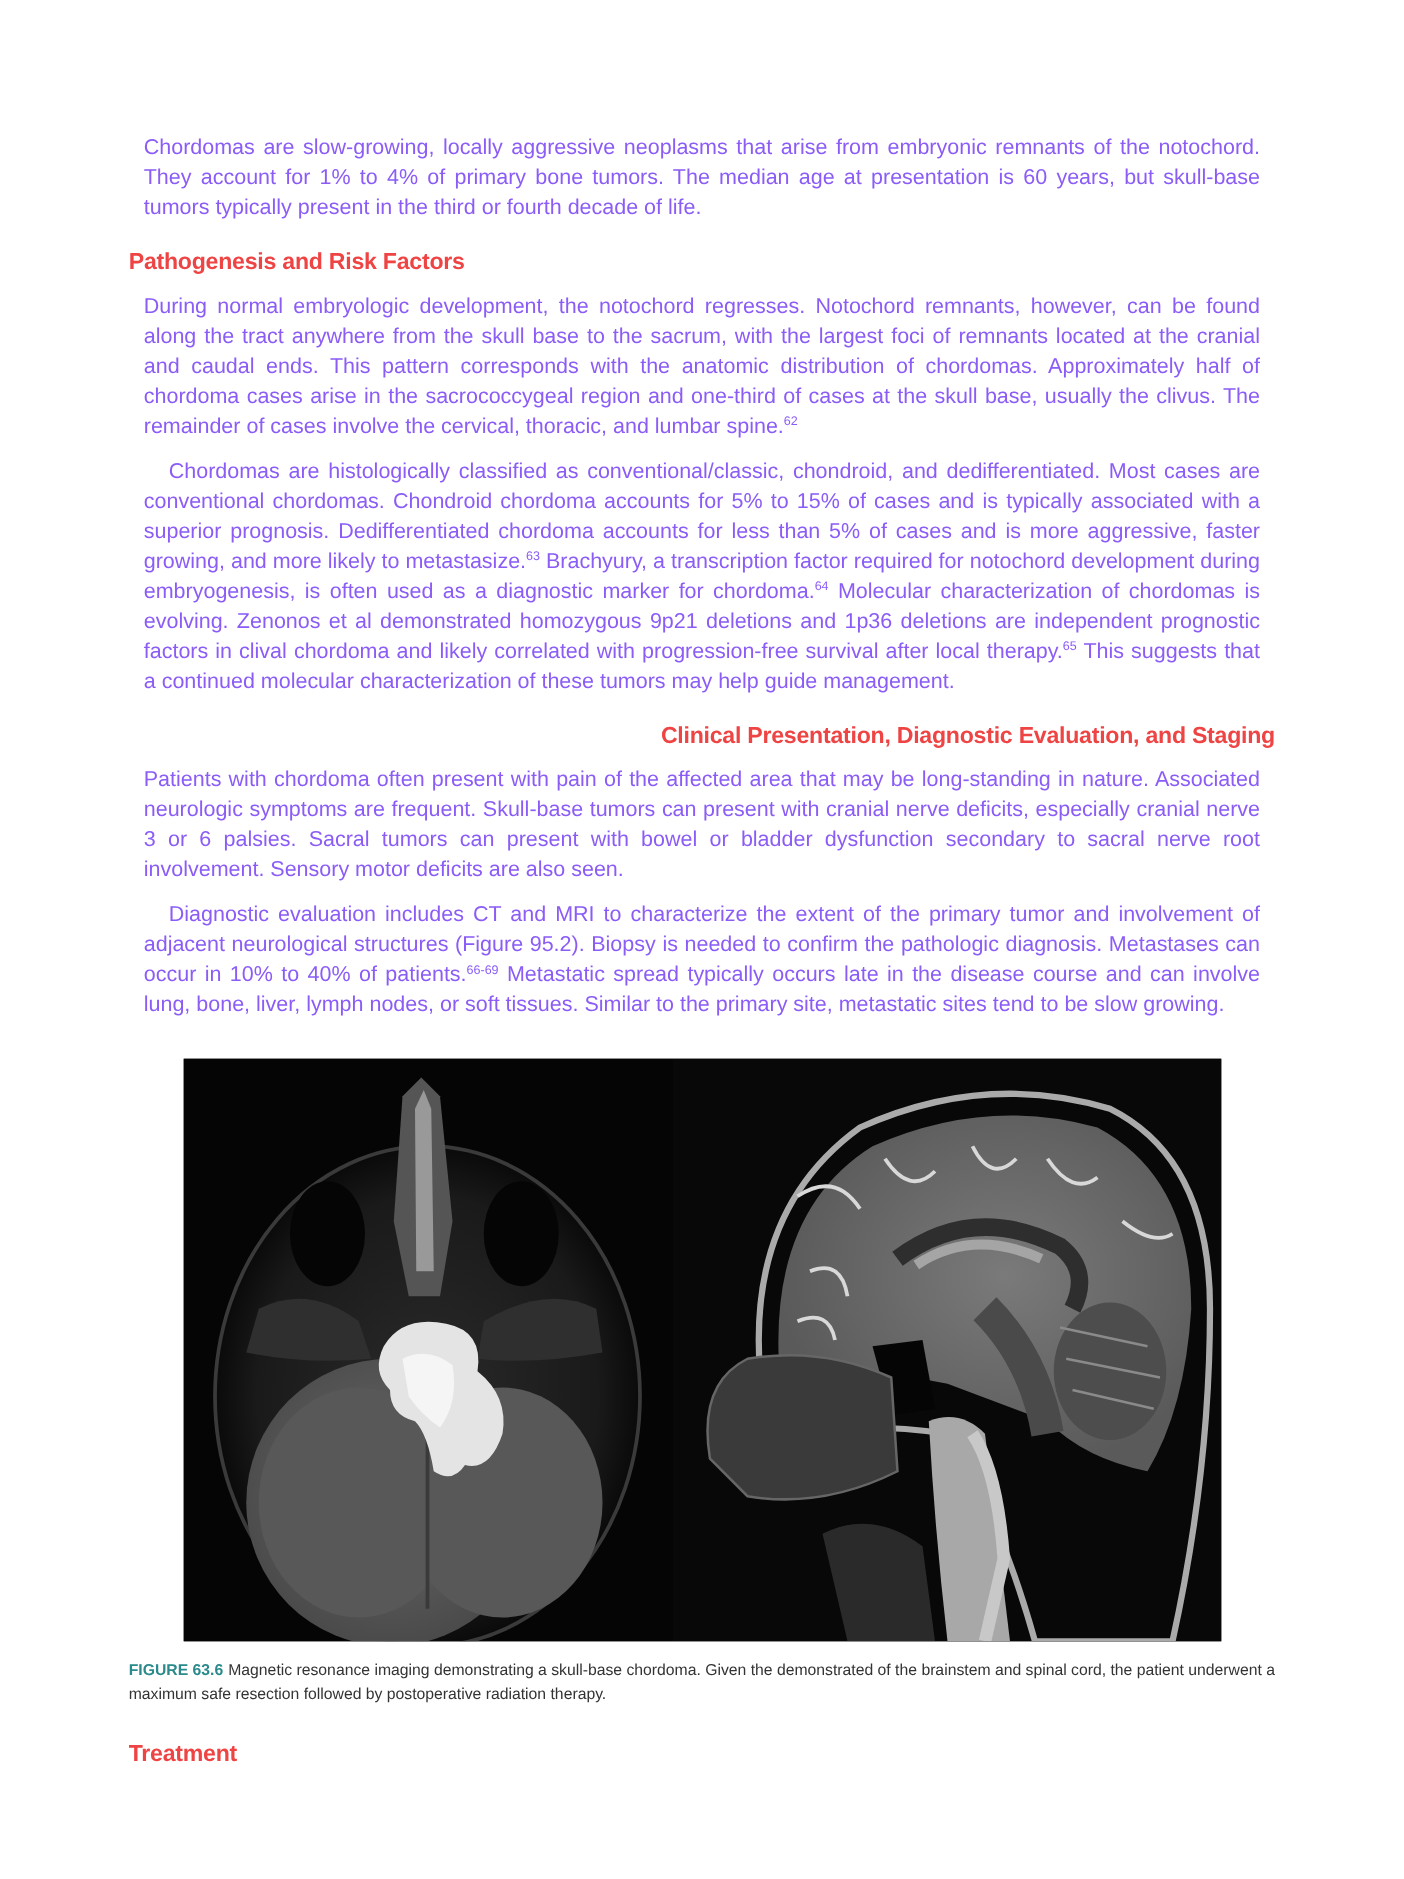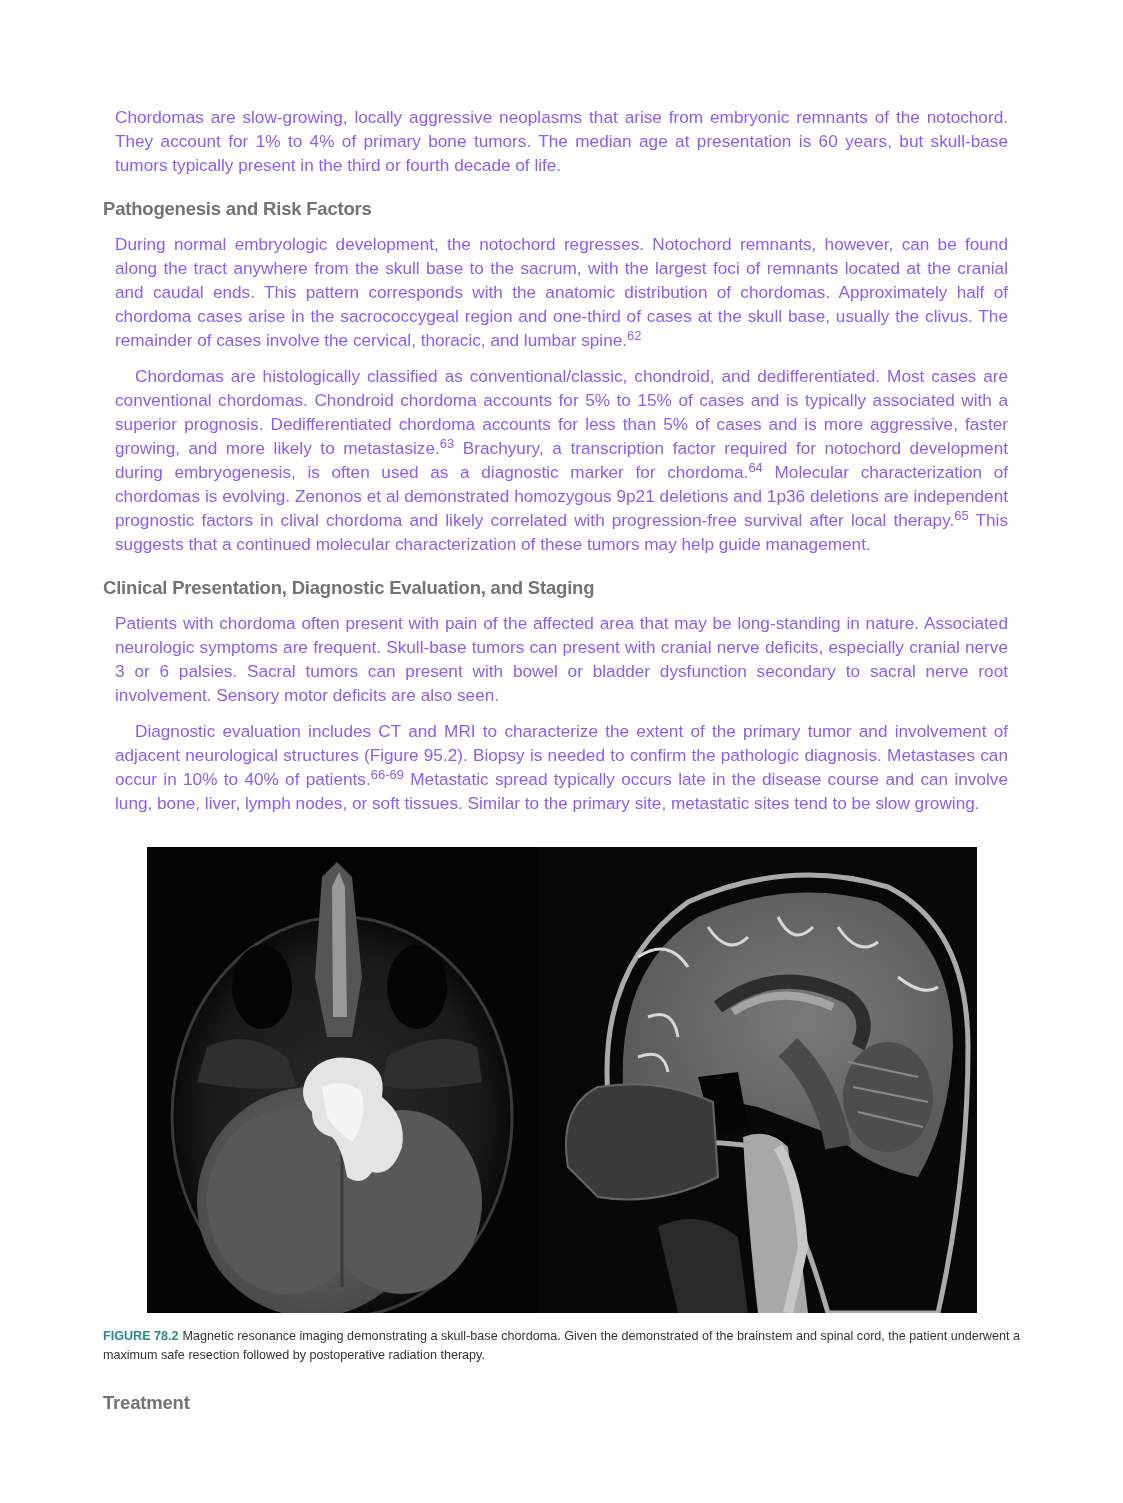--- a/index.html
+++ b/index.html
@@ -7,31 +7,31 @@
   .page { position: absolute; left: 103px; top: 93px; width: 917px; }
   .para {
     font-family: Liberation Sans, sans-serif;
     font-size: 17.2px;
     line-height: 24px;
     color: #8b5cf6;
     text-align: justify;
     margin: 12px;
   }
   .para.indent { text-indent: 20px; }
-  sup { font-size: 13px; line-height: 0; vertical-align: 6px; }
+  sup { font-size: 10px; line-height: 0; vertical-align: 6px; }
   .heading {
     font-family: "Liberation Sans", sans-serif;
     font-weight: bold;
     font-size: 18.5px;
-    color: #737373;
+    color: #ef4444;
     margin: 0;
     letter-spacing: -0.2px;
   }
   #h1 { margin-top: 21px; margin-bottom: 4px; }
-  #h2 { margin-top: 21px; margin-bottom: 4px; }
+  #h2 { margin-top: 21px; margin-bottom: 4px; text-align: right; }
   #h3 { margin-top: 0; margin-bottom: 20px; }
   .figure {
     position: absolute; left: 147px; top: 847px; width: 830px; height: 466px;
     background: #000; display: flex;
   }
   .mri { position: relative; height: 100%; background: #050505; overflow: hidden; }
   .mri.left { width: 391px; }
   .mri.right { width: 439px; background: #080808; }
   .mri svg { position: absolute; left: 0; top: 0; width: 100%; height: 100%; }
   .caption {
@@ -105,17 +105,17 @@
       <path d="M310 215 L380 230 M315 240 L390 255 M320 265 L385 280" stroke="#8a8a8a" stroke-width="2"></path>
       <path d="M160 230 L200 225 L210 280 L175 285 Z" fill="#050505"></path>
       <path d="M30 320 Q20 260 60 240 Q120 230 175 255 L180 330 Q120 360 60 350 Z" fill="#3a3a3a" stroke="#666" stroke-width="2"></path>
       <path d="M205 290 Q230 280 250 300 L270 466 L220 466 Q210 380 205 290 Z" fill="#a8a8a8"></path>
       <path d="M240 300 Q260 330 265 400 L250 466" stroke="#c8c8c8" stroke-width="10" fill="none"></path>
       <path d="M120 380 Q160 360 200 390 L210 466 L140 466 Z" fill="#2a2a2a"></path>
     </svg>
   </div>
 </div>
 
-<p class="caption"><span class="label">FIGURE 78.2</span><span>Magnetic resonance imaging demonstrating a skull-base chordoma. Given the demonstrated of the brainstem and spinal cord, the patient underwent a maximum safe resection followed by postoperative radiation therapy.</span></p>
+<p class="caption"><span class="label">FIGURE 63.6</span><span>Magnetic resonance imaging demonstrating a skull-base chordoma. Given the demonstrated of the brainstem and spinal cord, the patient underwent a maximum safe resection followed by postoperative radiation therapy.</span></p>
 
 <div class="treat">
   <h2 class="heading" id="h3">Treatment</h2>
 </div>
 
 </body></html>

